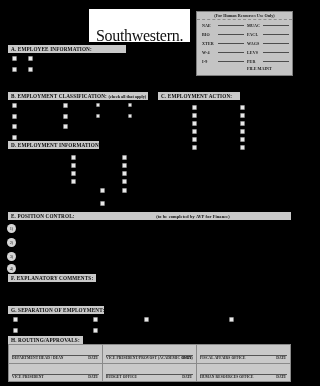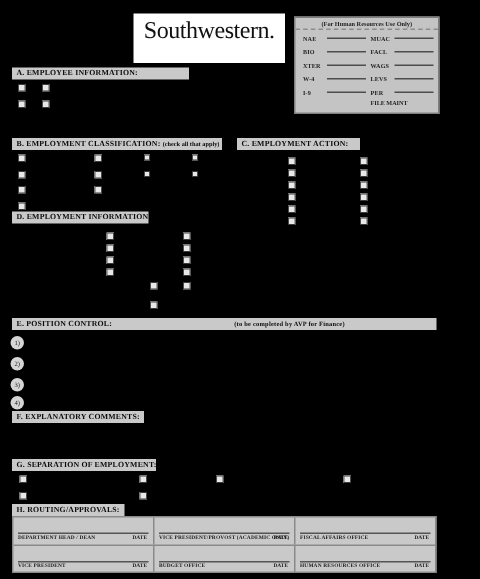--- a/index.html
+++ b/index.html
@@ -81,21 +81,21 @@
     color: #111111;
     text-align: center;
     font-family: "Liberation Serif", serif;
     overflow: hidden;
   }
   #logo .l1 {
     font-size: 16px;
     line-height: 17px;
     letter-spacing: -0.3px;
     display: block;
-    padding-top: 3px;
+    padding-top: 18px;
     text-align: center;
   }
   #logo .l2 {
     font-size: 15px;
     line-height: 15px;
     letter-spacing: -0.2px;
     display: block;
   }
 
   

